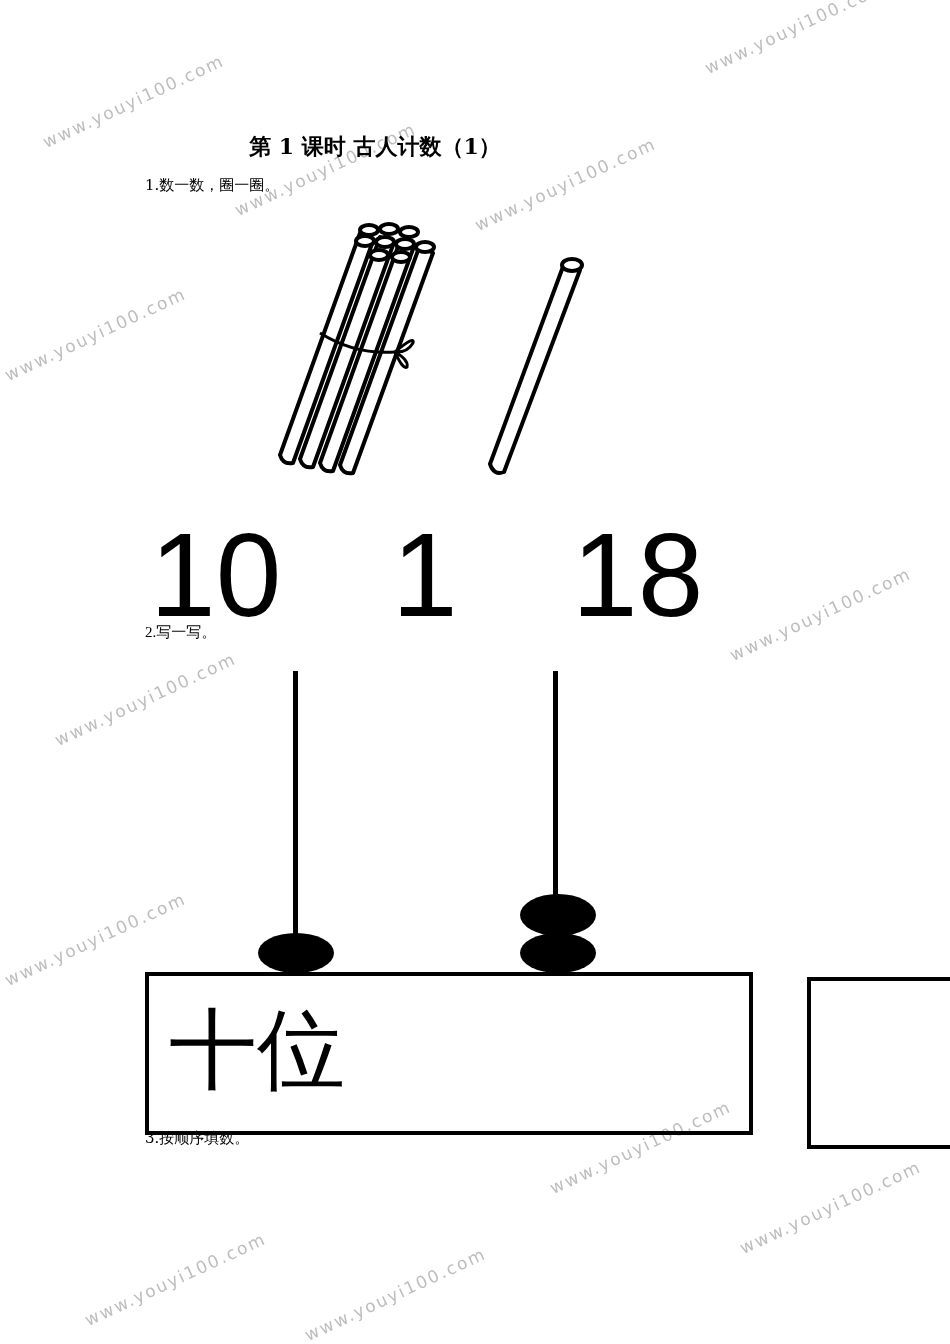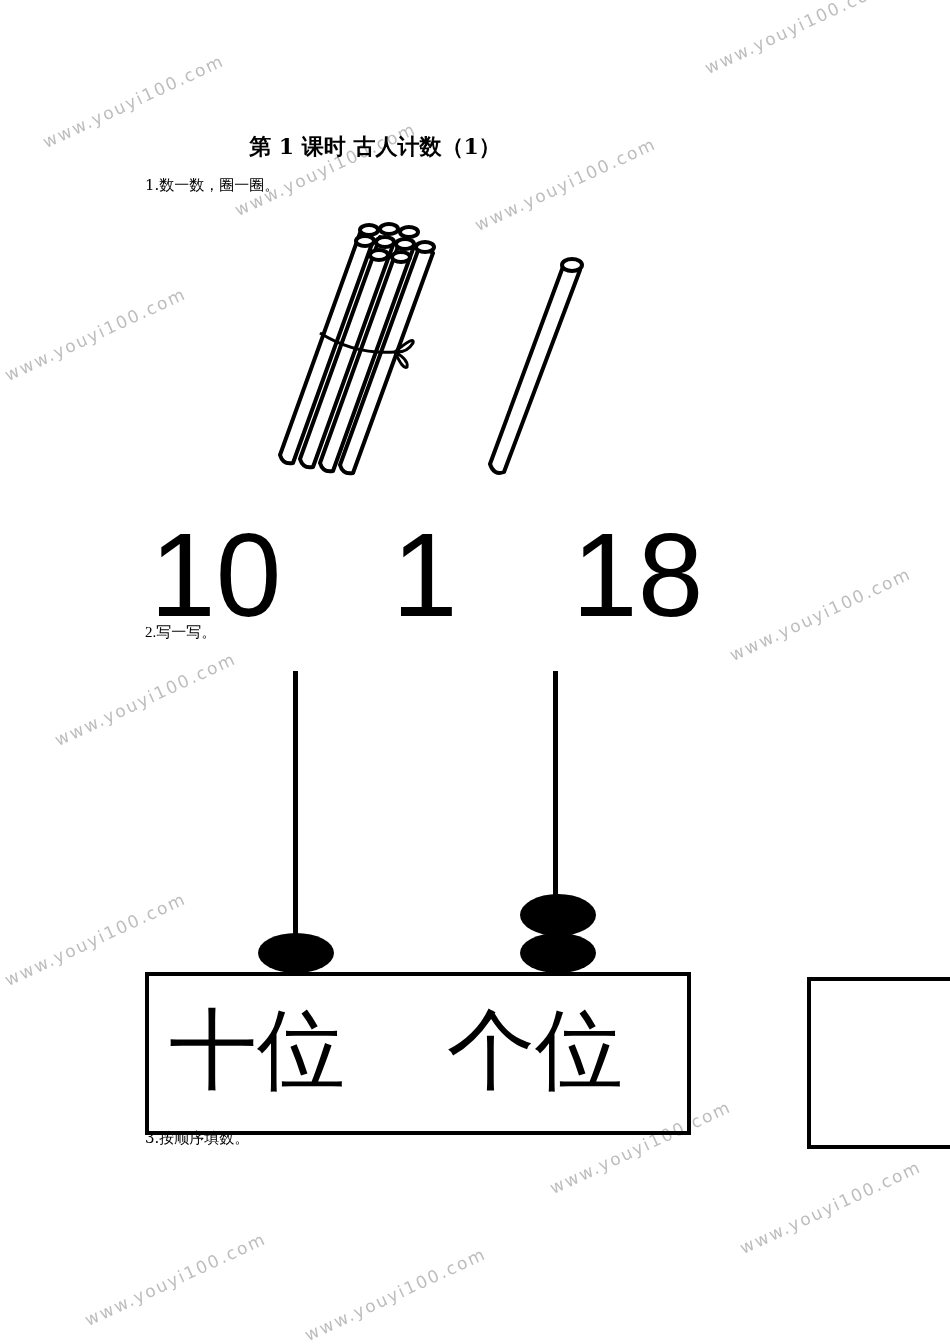--- a/index.html
+++ b/index.html
@@ -6,21 +6,21 @@
   body { width: 950px; height: 1344px; position: relative; overflow: hidden;
          font-family: "DejaVu Serif", "Liberation Serif", serif; color: #000; }
   .wm { position: absolute; color: #bdbdbd; font-family: "DejaVu Sans", "Liberation Sans", sans-serif;
         font-size: 17px; letter-spacing: 2px; transform-origin: left bottom; white-space: nowrap; }
   .title { position: absolute; left: 0; width: 750px; top: 132px; text-align: center;
            font-size: 22px; font-weight: bold; }
   .q { position: absolute; font-size: 15px; }
   .bignum { position: absolute; font-family: Liberation Sans, sans-serif;
             font-size: 118px; line-height: 1; top: 516px; }
   svg { position: absolute; }
-  .place-box { position: absolute; left: 145px; top: 972px; width: 546px; height: 163px;
+  .place-box { position: absolute; left: 145px; top: 972px; width: 608px; height: 163px;
                border: 4px solid #000; box-sizing: border-box; }
   .place-label { position: absolute; top: 30px; font-size: 88px; font-family: "DejaVu Serif", serif; line-height: 1; }
   .answer-box { position: absolute; left: 807px; top: 977px; width: 160px; height: 172px;
                 border: 4px solid #000; box-sizing: border-box; }
 </style>
 </head>
 <body>
 
 <div class="wm" style="left:48px;top:132px;transform:rotate(-25deg);">www.youyi100.com</div>
 <div class="wm" style="left:240px;top:200px;transform:rotate(-25deg);">www.youyi100.com</div>
@@ -78,18 +78,17 @@
 <svg width="560" height="310" viewBox="0 0 560 310" style="left:140px;top:665px;">
   <rect x="153" y="6" width="5" height="270" fill="#000"></rect>
   <rect x="413" y="6" width="5" height="230" fill="#000"></rect>
   <ellipse cx="156" cy="288" rx="38" ry="20" fill="#000"></ellipse>
   <ellipse cx="418" cy="250" rx="38" ry="21" fill="#000"></ellipse>
   <ellipse cx="418" cy="288" rx="38" ry="20" fill="#000"></ellipse>
 </svg>
 
 <div class="place-box">
   <div class="place-label" style="left:20px;">十位</div>
-  <div class="place-label" style="left:298px;">个位</div>
 </div>
 
 <div class="answer-box"></div>
 
 <div class="q" style="left:145px;top:1129px;">3.按顺序填数。</div>
 
 </body></html>

